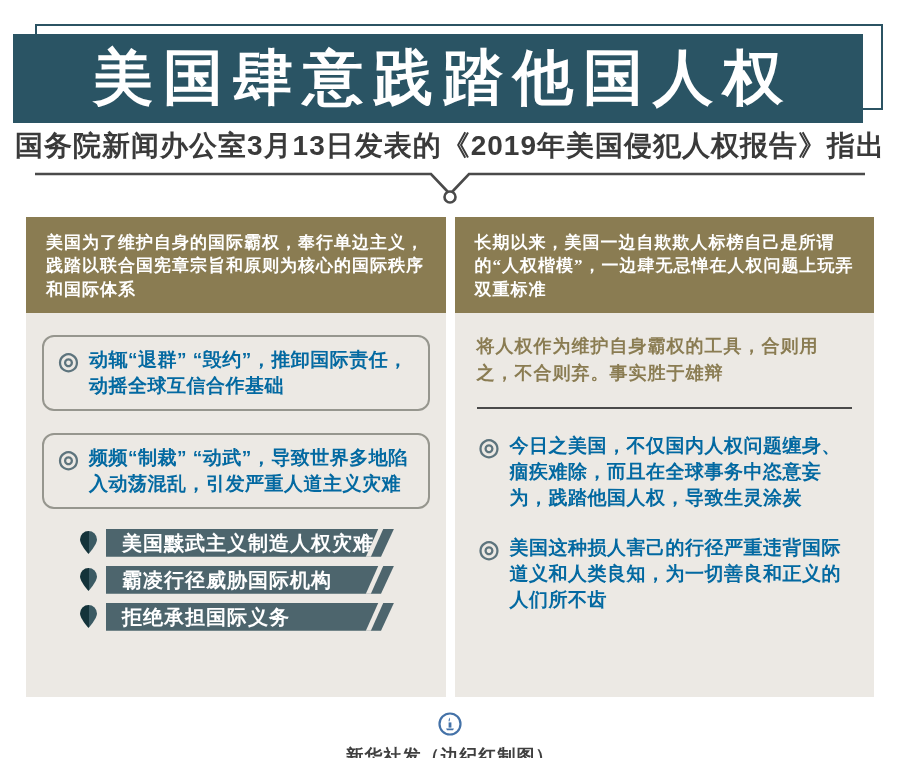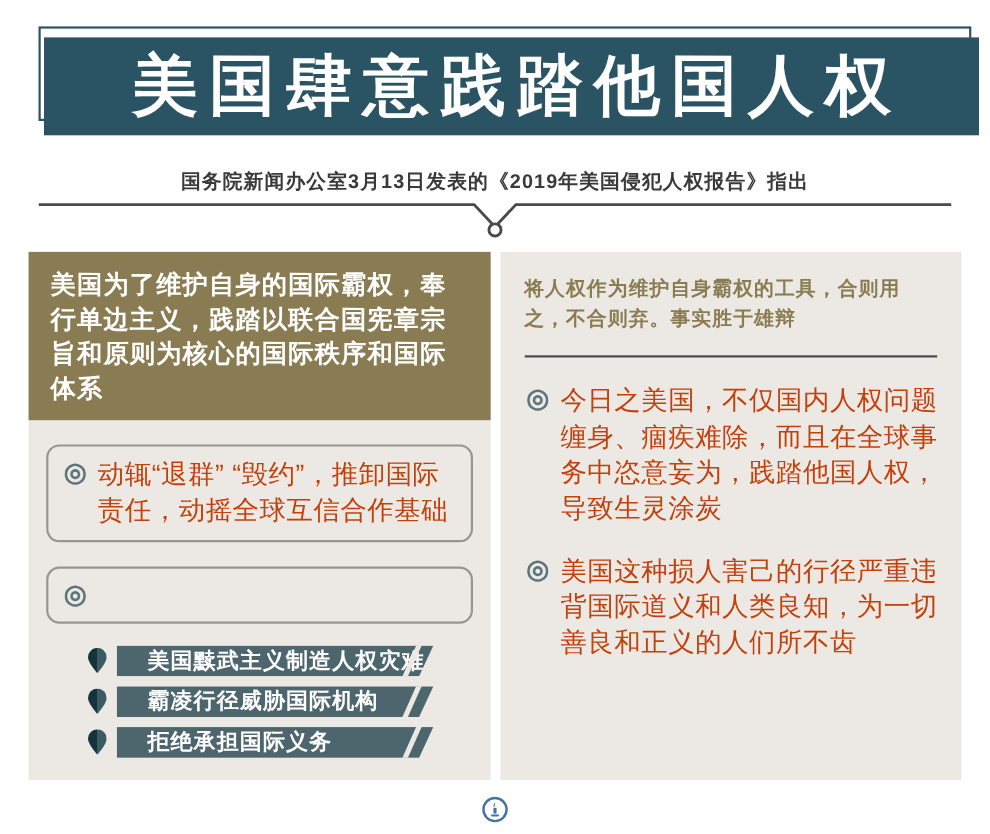--- a/index.html
+++ b/index.html
@@ -7,62 +7,62 @@
     margin: 0; width: 900px; height: 758px; background: #ffffff;
     overflow: hidden; font-family: "Liberation Sans", sans-serif;
   }
   
   .banner-area { position: relative; height: 127px; }
   .banner-outline {
     position: absolute; left: 35px; top: 24px; width: 848px; height: 86px;
     border: 2px solid #2b5363; background: #ffffff;
   }
   .banner {
-    position: absolute; left: 40px; top: 34px; width: 850px; height: 89px;
+    position: absolute; left: 13px; top: 34px; width: 850px; height: 89px;
     background: #2a5464; color: #ffffff; display: flex; align-items: center;
     justify-content: center; font-family: "Liberation Serif", serif;
     font-weight: bold; font-size: 60px; letter-spacing: 10px;
     white-space: nowrap; text-indent: 10px;
   }
   
   .subtitle {
-    margin-top: 26px; text-align: center; font-size: 18px; font-weight: bold;
+    text-align: center; font-size: 28px; font-weight: bold;
     color: #3a3a3a; letter-spacing: 1px;
   }
   .sub-divider { display: block; margin: 6px auto 0 auto; }
   
   .columns { display: flex; gap: 9px; margin: 12px 26px 0 26px; }
   .col { flex: 1; background: #ece9e4; height: 480px; }
   .col-header {
     background: #8a7c52; color: #ffffff; font-family: "Liberation Serif", serif;
-    font-weight: bold; font-size: 23px; line-height: 1.38; padding: 14px 18px 12px 20px;
+    font-weight: bold; font-size: 17px; line-height: 1.38; padding: 14px 18px 12px 20px;
     letter-spacing: 1px;
   }
   
   .rbox {
     display: flex; border: 2px solid #96968e; border-radius: 12px;
     margin: 22px 16px 0 16px; padding: 10px 12px 10px 14px; align-items: flex-start;
   }
   .bullet-ring {
     color: #5d747d; font-size: 24px; line-height: 1.15; margin-right: 10px;
     font-weight: bold; flex: 0 0 auto;
   }
   .rbox-text, .ci-text {
-    color: #c2410c; font-weight: normal; font-size: 24px; line-height: 1.36;
+    color: #0369a1; font-weight: bold; font-size: 19px; line-height: 1.36;
     letter-spacing: 0.5px;
   }
   
   .bars { margin-top: 20px; }
   .bar-row { display: flex; align-items: center; margin: 0 0 9px 54px; height: 28px; }
   .drop { flex: 0 0 auto; margin-right: 9px; display: block; }
   .bar {
     position: relative; width: 288px; height: 28px; background: #4d656d;
     clip-path: polygon(0 0, 100% 0, calc(100% - 13px) 100%, 0 100%);
     color: #ffffff; font-weight: bold; font-size: 20px; line-height: 28px;
-    padding-left: 28px; letter-spacing: 1px; white-space: nowrap;
+    padding-left: 16px; letter-spacing: 1px; white-space: nowrap;
   }
   .bar::after {
     content: ""; position: absolute; top: -3px; height: 34px; right: 17px;
     width: 5px; background: #ece9e4; transform: skewX(-24deg);
   }
   
   .highlight {
     color: #8a7c52; font-family: "Liberation Serif", serif; font-weight: bold;
     font-size: 18px; line-height: 1.5; margin: 20px 20px 0 22px; letter-spacing: 1px;
   }
@@ -94,20 +94,21 @@
 
   <div class="col">
     <div class="col-header">美国为了维护自身的国际霸权，奉行单边主义，践踏以联合国宪章宗旨和原则为核心的国际秩序和国际体系</div>
 
     <div class="rbox">
       <span class="bullet-ring">◎</span>
       <span class="rbox-text">动辄“退群” “毁约”，推卸国际责任，动摇全球互信合作基础</span>
     </div>
     <div class="rbox">
       <span class="bullet-ring">◎</span>
+      <span class="rbox-text">频频“制裁” “动武”，导致世界多地陷入动荡混乱，引发严重人道主义灾难</span>
     </div>
 
     <div class="bars">
       <div class="bar-row">
         <svg class="drop" width="17" height="23" viewBox="0 0 17 23">
           <defs>
               <linearGradient id="g1" x1="0" y1="0" x2="1" y2="0">
             <stop offset="0.5" stop-color="#14333a"></stop>
                 <stop offset="0.5" stop-color="#3b5a63"></stop>
           </linearGradient>
@@ -125,20 +126,21 @@
       <div class="bar-row">
         <svg class="drop" width="17" height="23" viewBox="0 0 17 23">
           <path fill="url(#g1)" d="M8.5,23 C8.5,23 0,13.5 0,8.5 A8.5,8.5 0 1 1 17,8.5 C17,13.5 8.5,23 8.5,23 Z"></path>
         </svg>
         <div class="bar">拒绝承担国际义务</div>
       </div>
     </div>
   </div>
 
   <div class="col">
+    <div class="col-header">长期以来，美国一边自欺欺人标榜自己是所谓的“人权楷模”，一边肆无忌惮在人权问题上玩弄双重标准</div>
 
     <div class="highlight">将人权作为维护自身霸权的工具，合则用之，不合则弃。事实胜于雄辩</div>
 
     <hr class="rule">
 
     <div class="ci">
       <span class="bullet-ring">◎</span>
       <span class="ci-text">今日之美国，不仅国内人权问题缠身、痼疾难除，而且在全球事务中恣意妄为，践踏他国人权，导致生灵涂炭</span>
     </div>
     <div class="ci">

